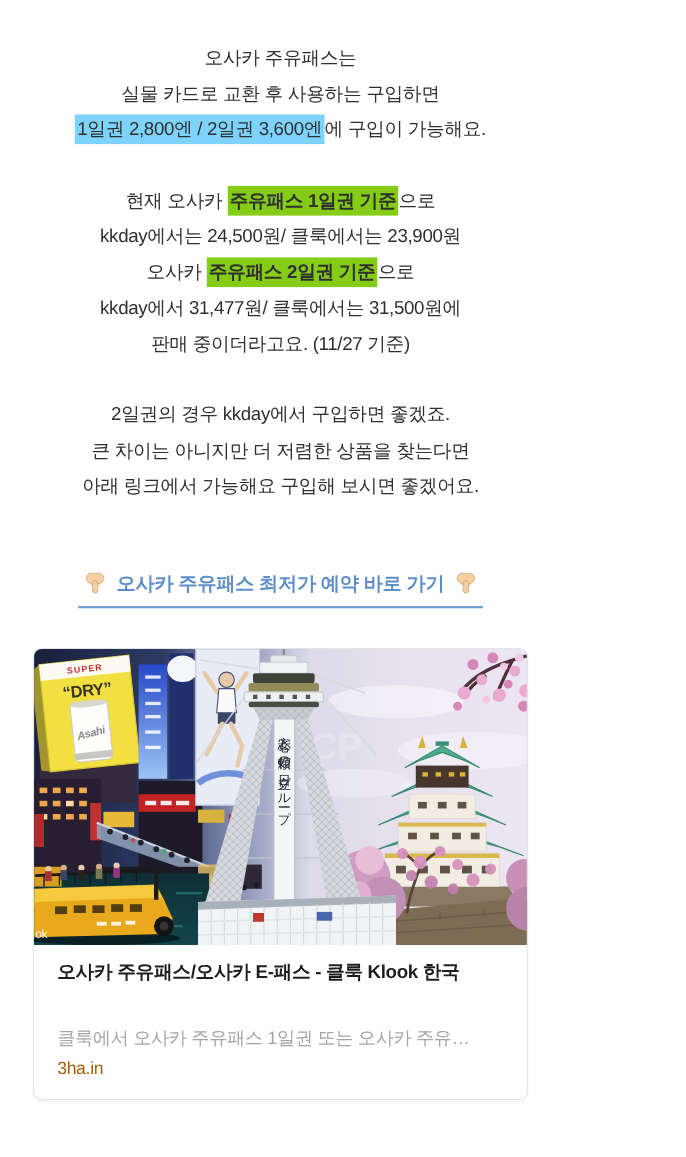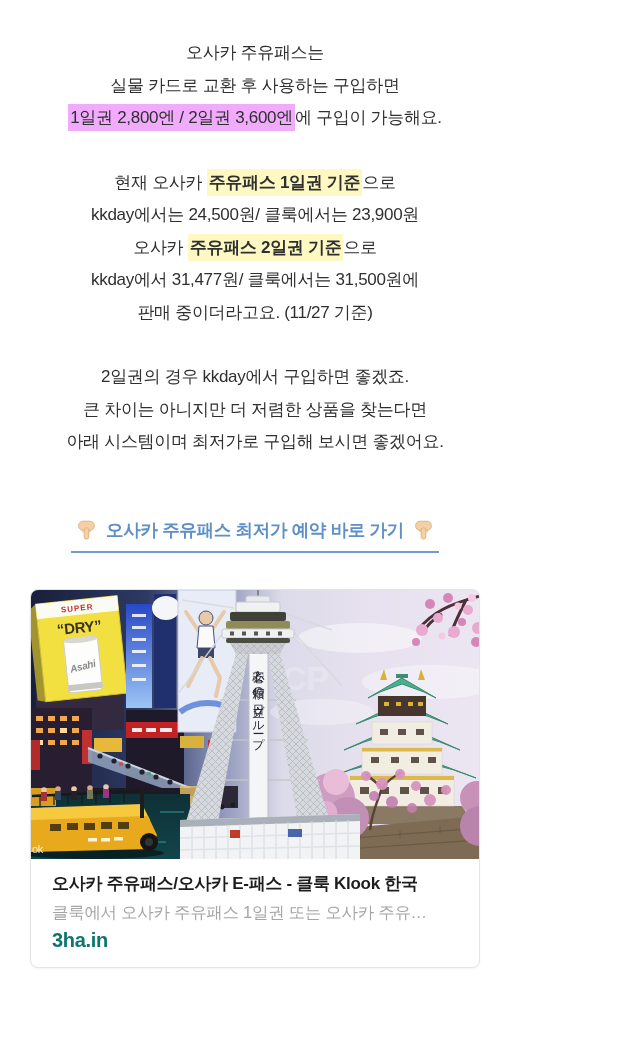--- a/index.html
+++ b/index.html
@@ -7,22 +7,22 @@
     width:624px;height:1052px;background:#ffffff;overflow:hidden;
     font-family:"Liberation Sans","DejaVu Sans",sans-serif;
     color:#2f2f2f;
   }
   .content{
     width:450px;margin:0 0 0 30px;padding-top:37px;
     text-align:center;font-size:17px;line-height:32.5px;letter-spacing:-0.3px;
   }
   .para{margin:0 0 32px;}
   .line{white-space:nowrap;}
-  .hl-yellow{background:#f0abfc;padding:4px 2px;}
-  .hl-pink{background:#fef9c3;font-weight:bold;padding:4px 2px;}
+  .hl-yellow{background:#7dd3fc;padding:4px 2px;}
+  .hl-pink{background:#84cc16;font-weight:bold;padding:4px 2px;}
   .cta{margin:55px 0 36px;}
   .cta-link{
     display:inline-flex;align-items:center;gap:9px;
     color:#5e8fc6;font-weight:bold;font-size:17.5px;text-decoration:none;
     border-bottom:2px solid #6f9bd1;padding:0 5px 5px;cursor:pointer;justify-content:center;
   }
   .hand-ico{display:inline-block;}
   .card{
     display:block;width:448px;border:1px solid #e4e4e4;border-radius:8px;
     overflow:hidden;background:#fff;text-decoration:none;text-align:left;
@@ -30,23 +30,23 @@
   }
   .card-image{height:269px;background:#cfd3e4;}
   .card-image svg{display:block;}
   .card-body{padding:12px 21px 14px;}
   .card-title{
     font-size:17px;font-weight:bold;color:#1d1d1f;line-height:26px;
     white-space:nowrap;overflow:hidden;letter-spacing:-0.3px;
   }
   .card-desc{
     font-size:16.5px;color:#a5a5a5;line-height:30px;
-    white-space:nowrap;overflow:hidden;letter-spacing:-0.3px;
-  }
-  .card-url{font-size:20px;color:#0f766e;line-height:26px;font-weight:bold;}
+    white-space:nowrap;overflow:hidden;letter-spacing:-0.3px;margin-top:32px;
+  }
+  .card-url{font-size:16px;color:#a16207;line-height:26px;}
 </style>
 </head>
 <body>
 
 <div class="content">
 
   <div class="para">
     <div class="line"><span>오사카 주유패스는</span></div>
     <div class="line"><span>실물 카드로 교환 후 사용하는 구입하면</span></div>
     <div class="line"><span class="hl-yellow">1일권 2,800엔 / 2일권 3,600엔</span><span>에 구입이 가능해요.</span></div>
@@ -56,21 +56,21 @@
     <div class="line"><span>현재 오사카 </span><span class="hl-pink">주유패스 1일권 기준</span><span>으로</span></div>
     <div class="line"><span>kkday에서는 24,500원/ 클룩에서는 23,900원</span></div>
     <div class="line"><span>오사카 </span><span class="hl-pink">주유패스 2일권 기준</span><span>으로</span></div>
     <div class="line"><span>kkday에서 31,477원/ 클룩에서는 31,500원에</span></div>
     <div class="line"><span>판매 중이더라고요. (11/27 기준)</span></div>
   </div>
 
   <div class="para">
     <div class="line"><span>2일권의 경우 kkday에서 구입하면 좋겠죠.</span></div>
     <div class="line"><span>큰 차이는 아니지만 더 저렴한 상품을 찾는다면</span></div>
-    <div class="line"><span>아래 시스템이며 최저가로 구입해 보시면 좋겠어요.</span></div>
+    <div class="line"><span>아래 링크에서 가능해요 구입해 보시면 좋겠어요.</span></div>
   </div>
 
   <div class="cta">
     <a class="cta-link">
       <svg class="hand-ico" width="21" height="21" viewBox="0 0 24 24">
         <g fill="#f4d0a4" stroke="#d9a97a" stroke-width="0.9">
           <rect x="3" y="2.5" width="18" height="10.5" rx="5"></rect>
           <rect x="9.3" y="10" width="5.4" height="13" rx="2.7"></rect>
         </g>
         <path d="M8 12.8 v2.6 M16 12.8 v2.6" stroke="#d9a97a" stroke-width="0.9" fill="none"></path>

